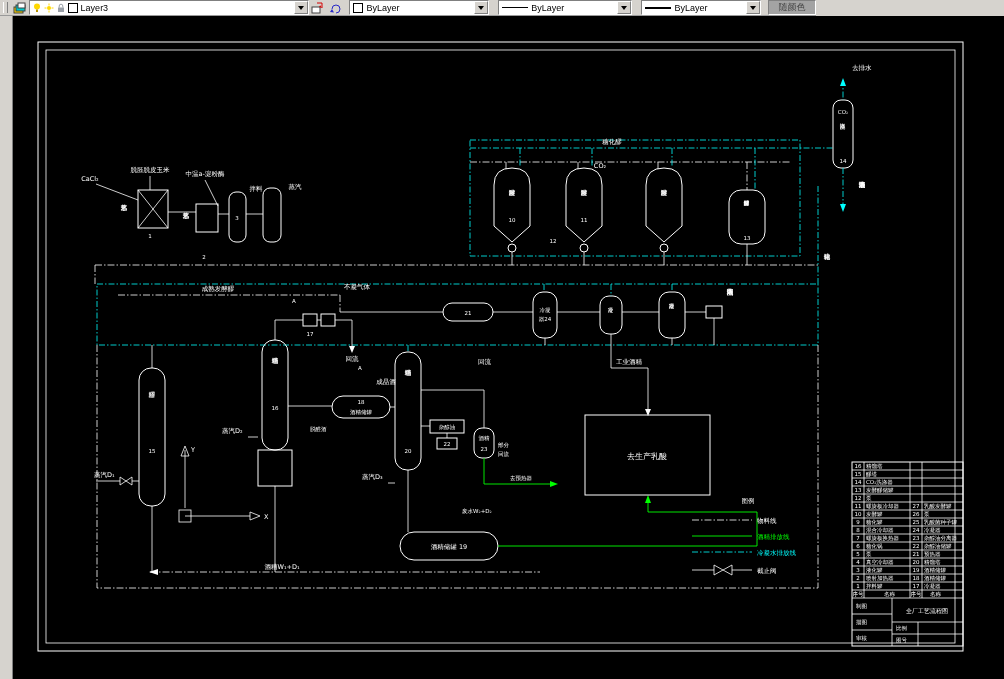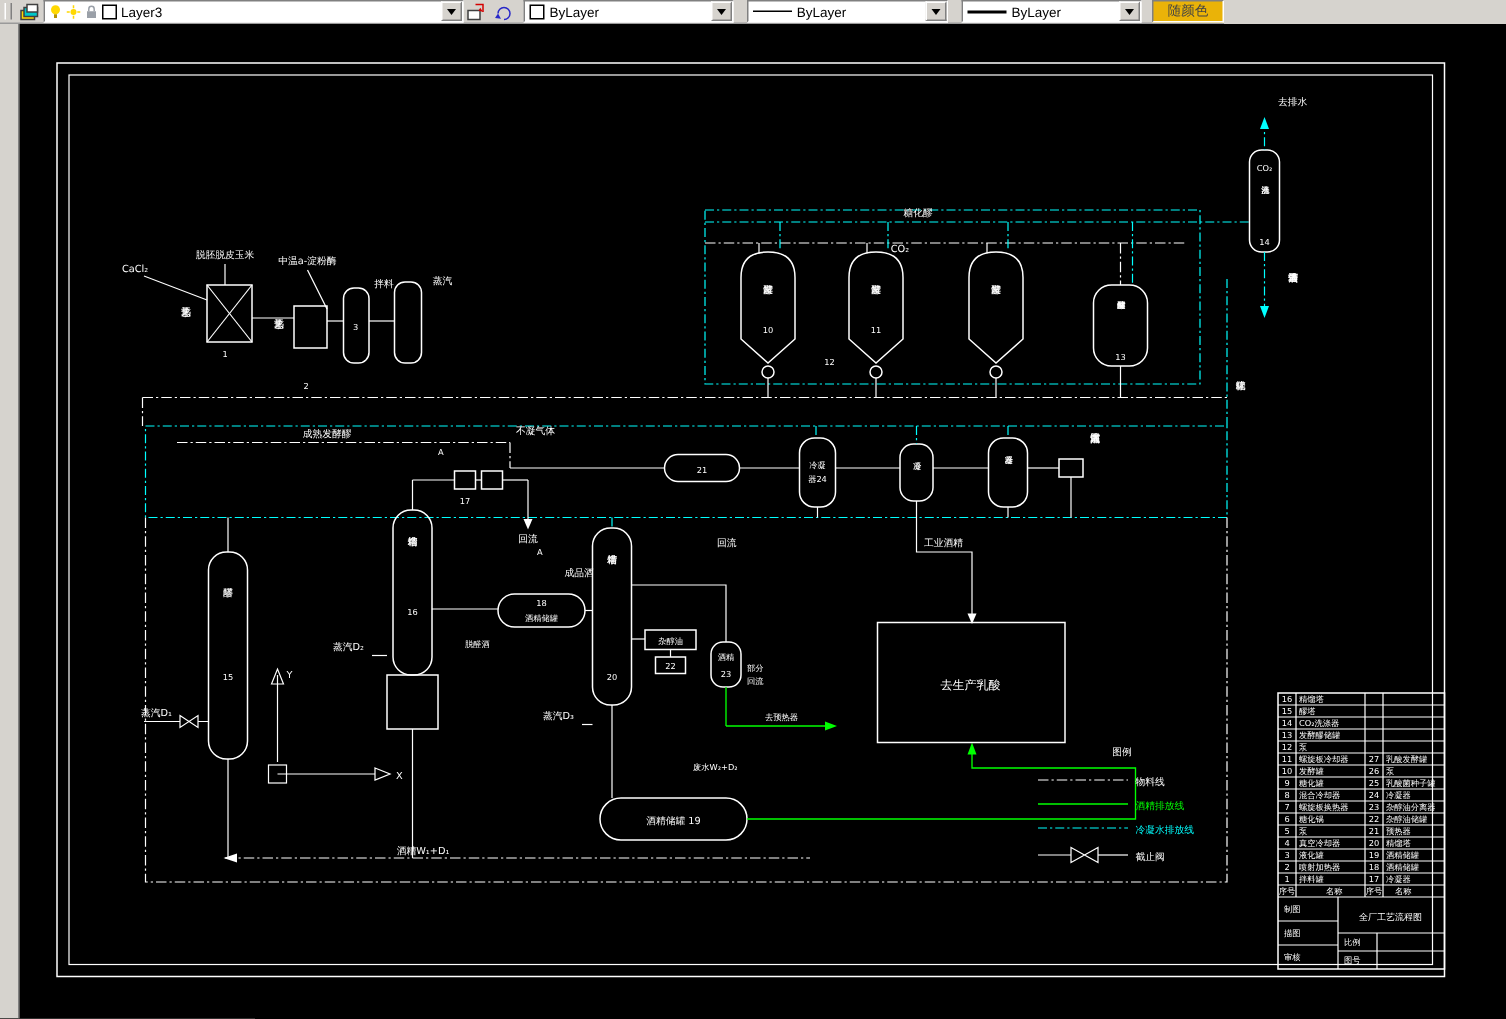--- a/index.html
+++ b/index.html
@@ -17,21 +17,21 @@
   .layer{width:298px;}
   .color{width:146px;margin-left:5px;}
   .ltype{width:140px;margin-left:9px;}
   .lweight{width:124px;margin-left:9px;}
   .darr{width:12px;height:11px;background:#d6d3ce;border:1px solid;border-color:#fff #808080 #808080 #fff;
         display:flex;align-items:center;justify-content:center;}
   .darr i{width:0;height:0;border-left:3px solid transparent;border-right:3px solid transparent;border-top:4px solid #000;}
   .chip{width:8px;height:8px;background:#fff;border:1px solid #000;display:inline-block;}
   .lprev{width:26px;height:0;border-top:1px solid #000;}
   .wprev{width:26px;height:0;border-top:2px solid #000;}
-  .plot{margin-left:7px;width:50px;height:13px;background:#eab308;color:#444;font-size:9px;
+  .plot{margin-left:7px;width:50px;height:13px;background:#a3a3a3;color:#444;font-size:9px;
         border:1px solid;border-color:#808080 #fff #fff #808080;display:flex;align-items:center;justify-content:center;}
   .lic{display:inline-flex;}
   
   .dock{position:absolute;left:0;top:16px;width:12px;height:663px;background:#d6d3ce;border-right:1px solid #808080;}
   .canvas{position:absolute;left:13px;top:16px;width:991px;height:663px;background:#000;}
   
   text{font-family:"DejaVu Sans",sans-serif;font-size:6.5px;fill:#fff;}
   .f55{font-size:5.5px;} .f6{font-size:6px;} .f8{font-size:8px;}
   .mid{text-anchor:middle;} .end{text-anchor:end;}
   .vt{writing-mode:vertical-rl;text-orientation:upright;}

